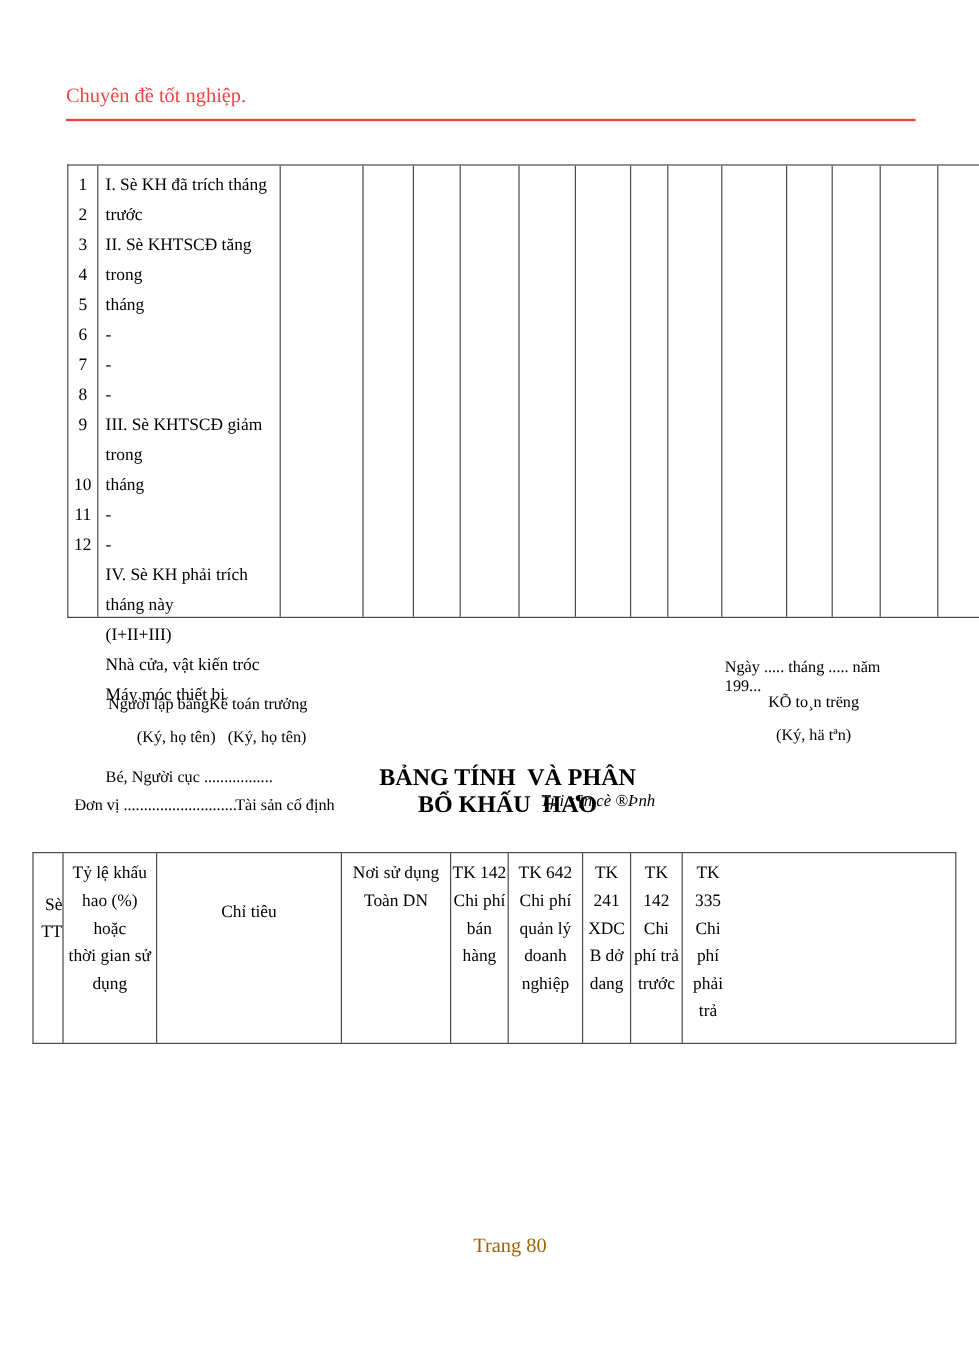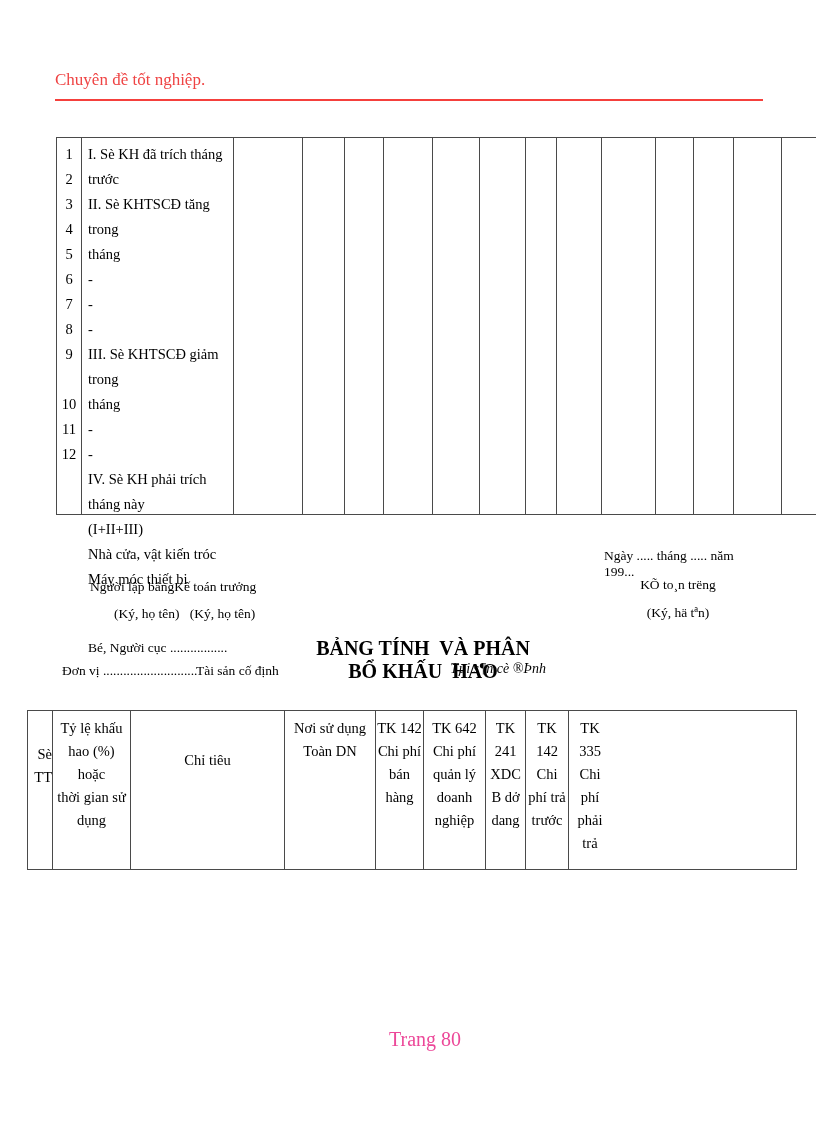--- a/index.html
+++ b/index.html
@@ -30,21 +30,21 @@
 
   
   .main-table{left:27px;top:710px;width:768px;height:158px;display:flex;
               border:1px solid #4a4a4a;box-sizing:content-box;}
   .mt-col{height:100%;border-right:1px solid #4a4a4a;box-sizing:border-box;flex:0 0 auto;
           text-align:center;font-size:14.5px;line-height:23px;padding-top:6px;}
   .mt-col.last{border-right:none;}
   .pt-big{padding-top:32px;text-align:right;}
   .pt-mid{padding-top:38px;}
 
-  .footer-page{left:350px;top:1028px;width:150px;text-align:center;font-size:20px;color:#ec4899;}
+  .footer-page{left:350px;top:1028px;width:150px;text-align:center;font-size:17px;color:#a16207;}
 </style>
 </head>
 <body>
 
 <div class="abs doc-header">Chuyên đề tốt nghiệp.</div>
 <div class="abs red-rule"></div>
 
 <div class="abs top-table">
   <div class="tt-col tt-num pre">1
 2

